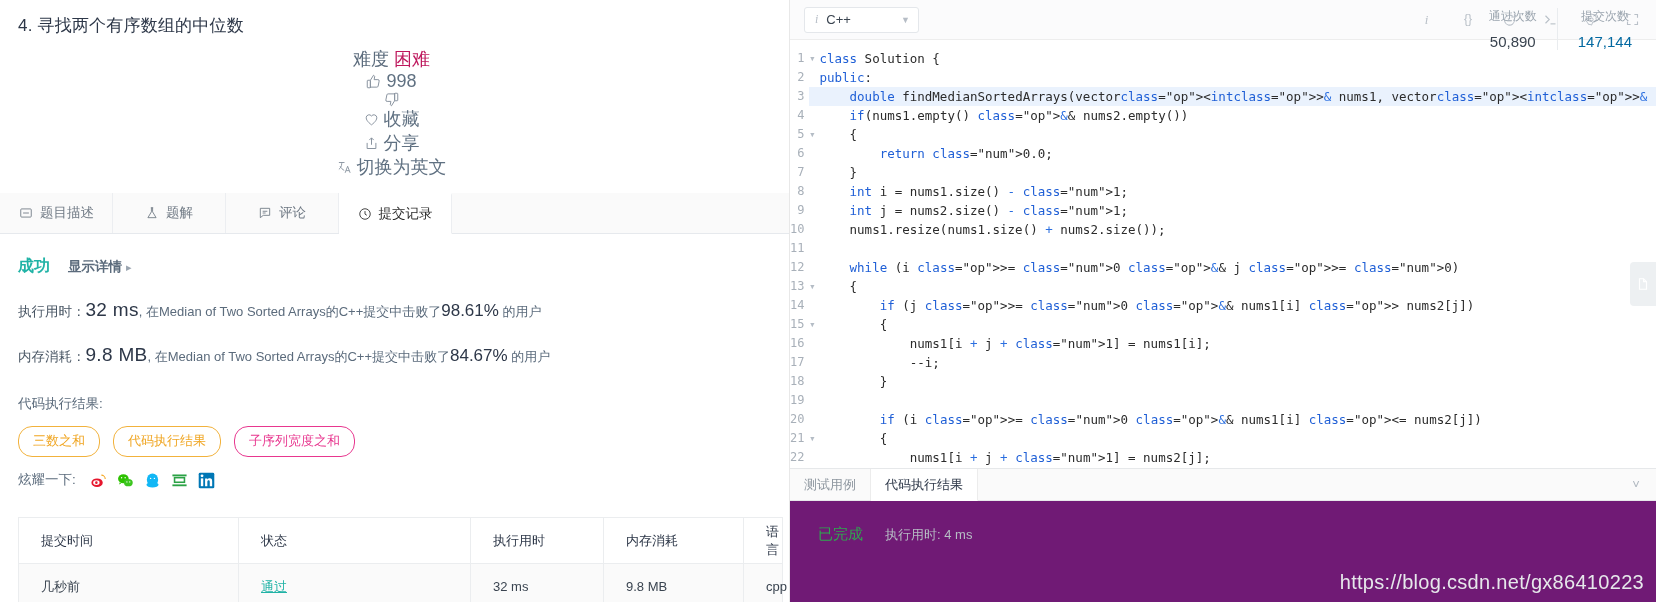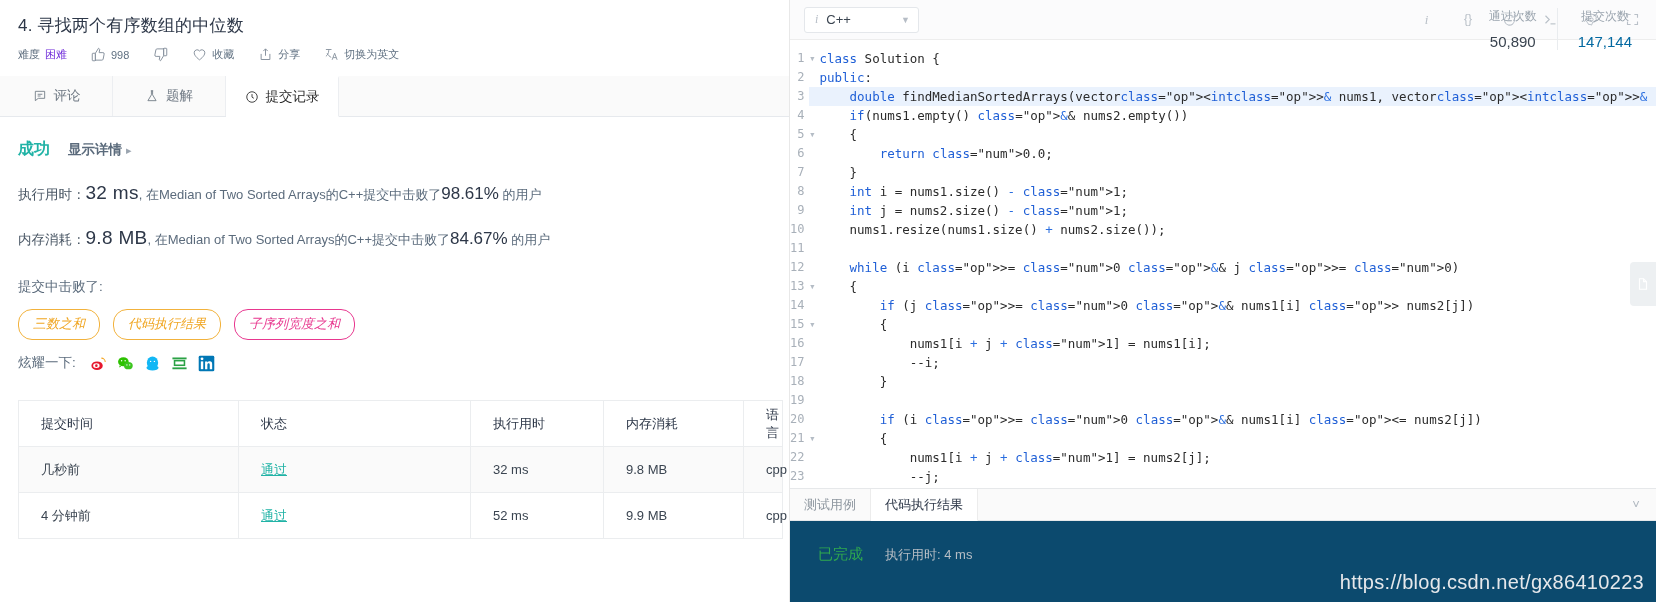--- a/index.html
+++ b/index.html
@@ -20,25 +20,25 @@
   }
 
   
   .prob-header { padding: 14px 0 0 18px; }
   .prob-title {
     font-size: 17px; color: #2d3748; font-weight: 400;
     letter-spacing: .2px; line-height: 24px;
   }
   .meta-row {
     display: flex; align-items: center; gap: 0px;
-    margin-top: 9px; font-size: 11px; color: #607182;
+    margin-top: 9px; font-size: 18px; color: #607182; flex-direction: column;
   }
   .meta-item { display: flex; align-items: center; gap: 5px; margin-right: 24px; cursor: pointer; }
   .meta-label { color: #5b6b7c; }
-  .difficulty { color: #6d28d9; text-align: center; }
+  .difficulty { color: #be185d; text-align: center; }
   .meta-ic { width: 15px; height: 15px; display: inline-block; color: #8a94a0; }
   .meta-ic svg { display:block; width:15px; height:15px; }
 
   
   .tabs-bar {
     margin-top: 14px; height: 41px; display: flex; align-items: stretch;
     border-bottom: 1px solid #e6e9ed; background: #fafafa;
   }
   .tab {
     display: flex; align-items: center; justify-content: center; gap: 7px;
@@ -67,21 +67,20 @@
   .stat-line .lab { font-size: 13.5px; color: #4b5866; }
   .stat-line .big { font-size: 19px; color: #2d3748; letter-spacing: .3px; }
   .stat-line .pct { font-size: 17px; color: #2d3748; }
 
   .next-chal { margin-top: 28px; font-size: 13.5px; color: #5b6b7c; }
   .chips { margin-top: 13px; display: flex; gap: 13px; }
   .chip {
     border-radius: 14px; padding: 5px 14px 6px; font-size: 13px;
     border: 1px solid #f2b23c; color: #f0a623; cursor: pointer; background: #fff;
     white-space: nowrap;
-    font-style: italic;
   }
   .chip.pink { border-color: #e8378f; color: #e8378f; }
 
   .share-row { margin-top: 14px; display: flex; align-items: center; gap: 10px; }
   .share-label { font-size: 13.5px; color: #5b6b7c; margin-right: 4px; }
   .s-ic { width: 17px; height: 17px; border-radius: 3px; cursor: pointer; display:block; }
   .s-ic svg { display:block; width:17px; height:17px; }
 
   
   .tbl-wrap { margin-top: 28px; margin-left: 18px; width: 745px; }
@@ -144,21 +143,21 @@
   .op { color: #2b6fe0; }
 
   .side-tab {
     position: absolute; right: 0; top: 222px; width: 26px; height: 44px;
     background: #edf0f2; border-radius: 4px 0 0 4px;
     display: flex; align-items: center; justify-content: center; cursor: pointer;
   }
   .side-tab svg { width: 14px; height: 14px; display:block; color: #ffffff; }
 
   
-  .console { border-top: 1px solid #e6e8ea; background: #0c4a6e; height: 114px; position: relative; }
+  .console { border-top: 1px solid #e6e8ea; background: #701a75; height: 134px; position: relative; }
   .console-tabs { display: flex; height: 32px; background: #fafafa; border-bottom: 1px solid #e6e8ea; }
   .c-tab {
     padding: 0 14px; display: flex; align-items: center; font-size: 13px;
     color: #8d969f; cursor: pointer; border-right: 1px solid #ececec; background: #fafafa;
   }
   .c-tab.active { background: #fff; color: #2d3748; border-bottom: 1px solid #fff; margin-bottom: -1px; }
   .c-filler { flex: 1; background: #fafafa; }
   .chev-btn { width: 40px; display: flex; align-items: center; justify-content: center; color: #b0b8c0; font-size: 13px; cursor: pointer; background: #fafafa;}
   .console-body { padding: 24px 16px 0 28px; display: flex; align-items: baseline; gap: 22px; }
   .done { color: #2fa84f; font-size: 15px; }
@@ -232,33 +231,42 @@
             </span>
           <span>切换为英文</span>
         </div>
       </div>
     </div>
 
     <div class="tabs-bar">
       <div class="tab">
         <span class="t-ic">
             <svg viewBox="0 0 24 24" fill="none" stroke="currentColor" stroke-width="1.5">
-              <path d="M4 4h16v12H9l-5 4z"></path>
-              <path d="M8 9h8M8 12h5"></path>
-            </svg>
-          </span>
-        <span>评论</span>
+              <rect x="3" y="5" width="18" height="14" rx="1.5"></rect>
+              <path d="M7 12h10"></path>
+            </svg>
+          </span>
+        <span>题目描述</span>
       </div>
       <div class="tab">
         <span class="t-ic">
             <svg viewBox="0 0 24 24" fill="none" stroke="currentColor" stroke-width="1.5">
               <path d="M10 3h4M11 3v7L5 20h14l-6-10V3"></path>
             </svg>
           </span>
         <span>题解</span>
+      </div>
+      <div class="tab">
+        <span class="t-ic">
+            <svg viewBox="0 0 24 24" fill="none" stroke="currentColor" stroke-width="1.5">
+              <path d="M4 4h16v12H9l-5 4z"></path>
+              <path d="M8 9h8M8 12h5"></path>
+            </svg>
+          </span>
+        <span>评论</span>
       </div>
       <div class="tab active">
         <span class="t-ic">
             <svg viewBox="0 0 24 24" fill="none" stroke="currentColor" stroke-width="1.5">
               <circle cx="12" cy="12" r="9"></circle>
               <path d="M12 7v5.2l3.2 2"></path>
             </svg>
           </span>
         <span>提交记录</span>
       </div>
@@ -272,21 +280,21 @@
       </div>
 
       <div class="stat-line">
         <span class="lab">执行用时：</span><span class="big">32 ms</span><span>, 在Median of Two Sorted Arrays的C++提交中击败了</span><span class="pct">98.61%</span><span> 的用户</span>
       </div>
 
       <div class="stat-line">
         <span class="lab">内存消耗：</span><span class="big">9.8 MB</span><span>, 在Median of Two Sorted Arrays的C++提交中击败了</span><span class="pct">84.67%</span><span> 的用户</span>
       </div>
 
-      <div class="next-chal">提交中击败了:</div>
+      <div class="next-chal">代码执行结果:</div>
 
       <div class="chips">
         <span class="chip">三数之和</span>
         <span class="chip">代码执行结果</span>
         <span class="chip pink">子序列宽度之和</span>
       </div>
 
       <div class="share-row">
         <span class="share-label">炫耀一下:</span>
         <span class="s-ic">

